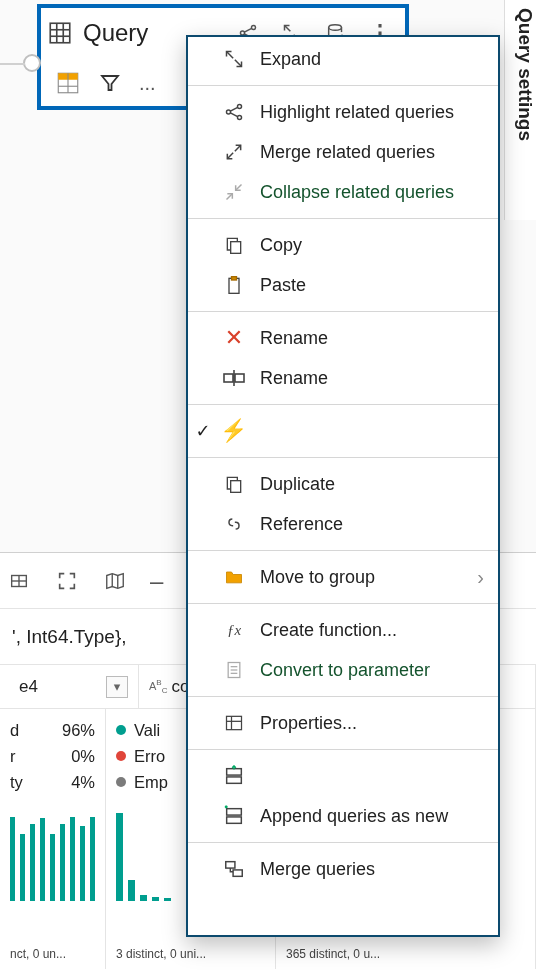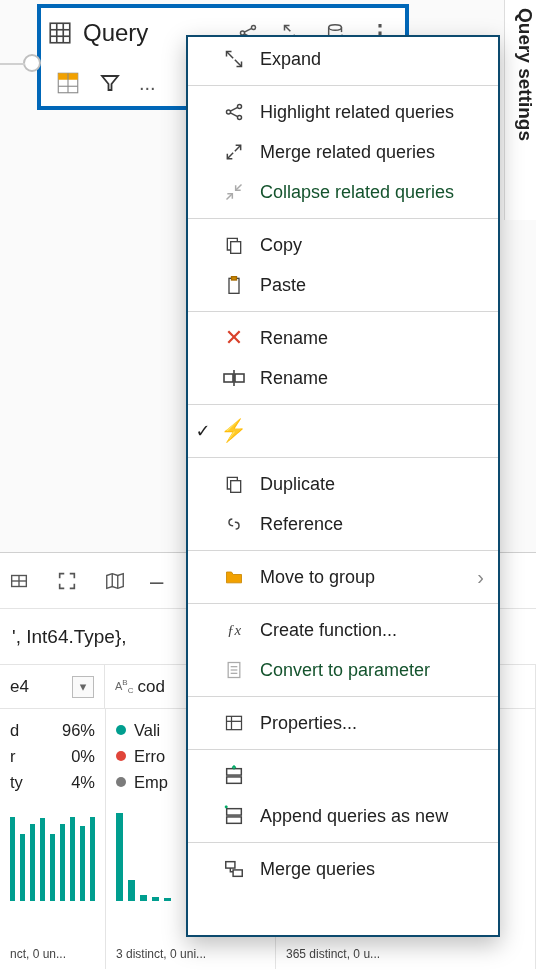--- a/index.html
+++ b/index.html
@@ -170,21 +170,21 @@
           <line x1="9" y1="4" x2="9" y2="18"></line>
           <line x1="15" y1="6" x2="15" y2="20"></line>
         </svg>
       </span>
     <span style="font-size:24px;color:#555;">–</span>
   </div>
   <div class="formula-row">
     <span>', Int64.Type},</span>
   </div>
   <div class="cols-row">
-    <div class="col-header" style="width:105px;">
+    <div class="col-header" style="width:130px;margin-left:9px;">
       <span>e4</span>
       <span class="dd">▾</span>
     </div>
     <div class="col-header" style="width:170px;">
       <span class="type-badge">A<sup>B</sup><sub>C</sub></span>
       <span>cod</span>
     </div>
     <div class="col-header" style="flex:1;"></div>
   </div>
   <div class="stats-row">

